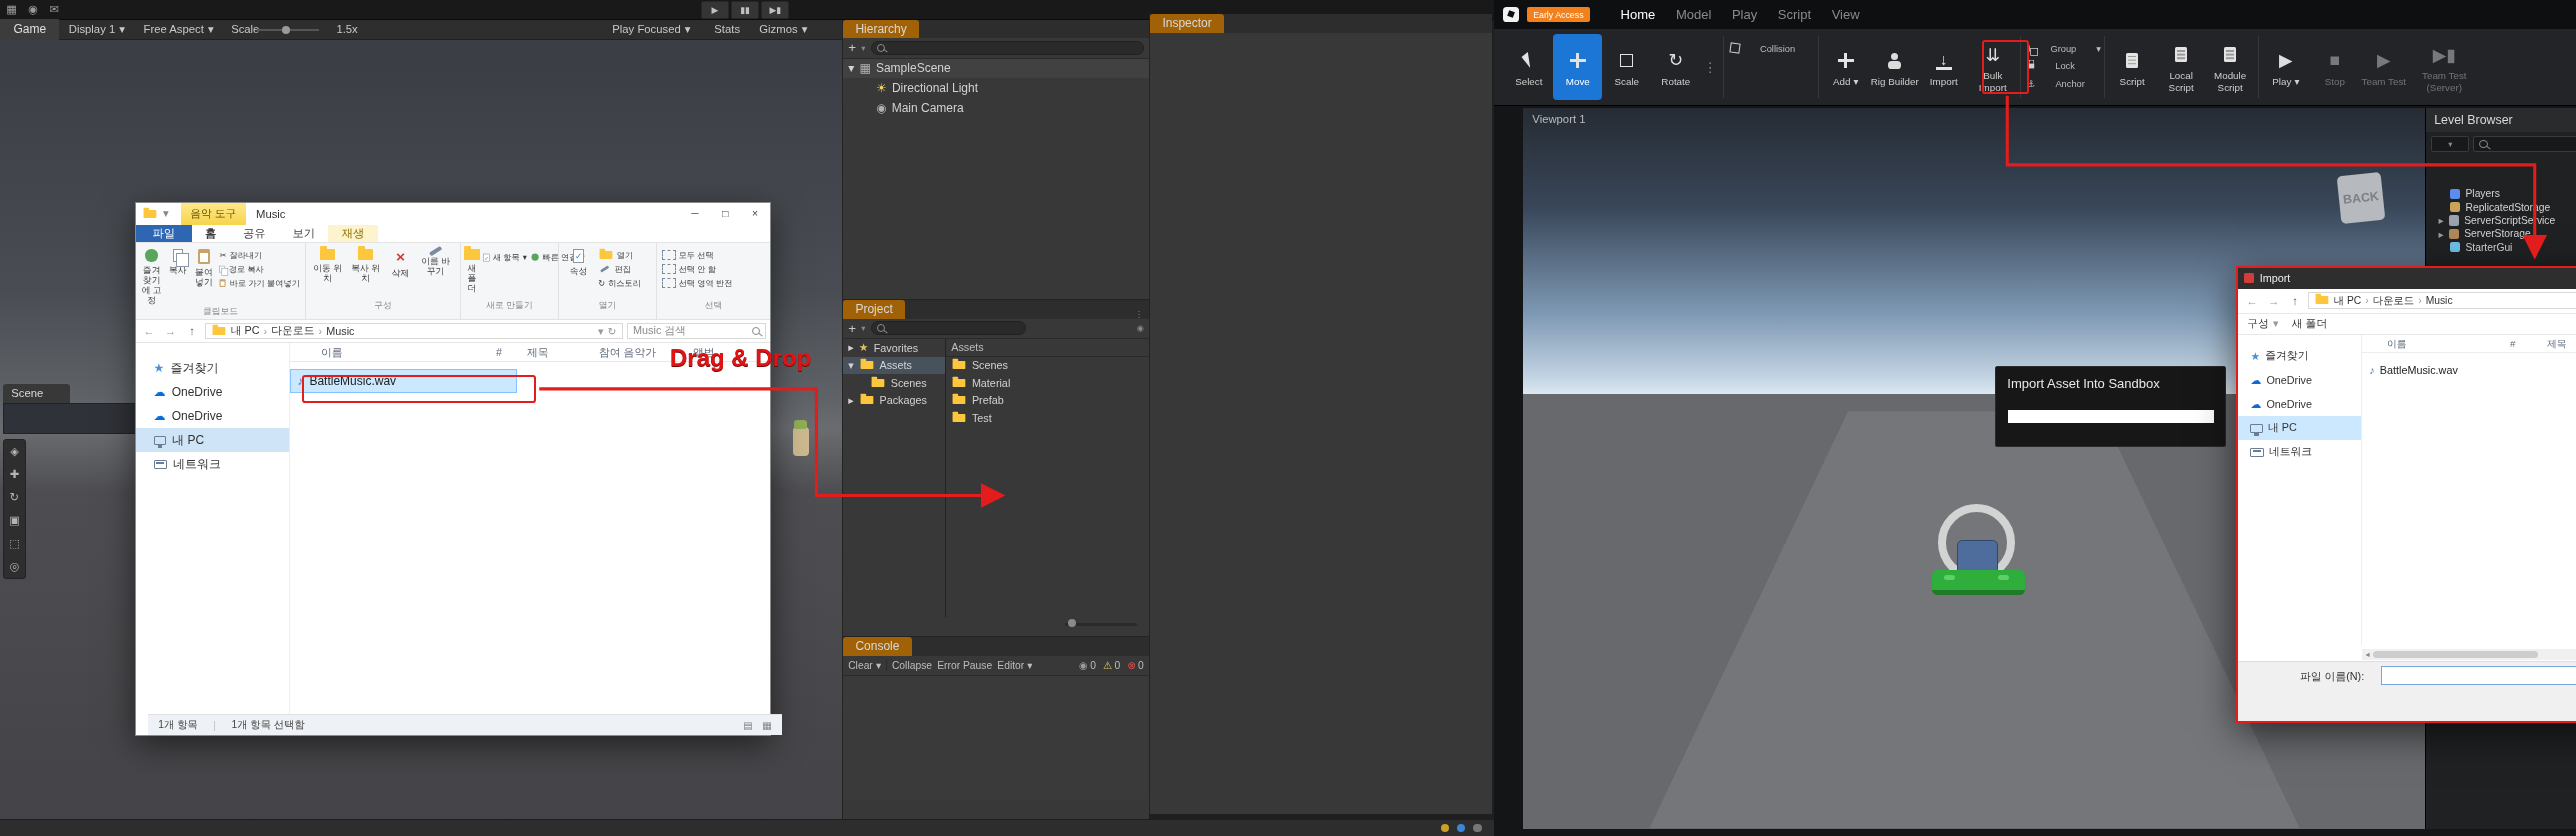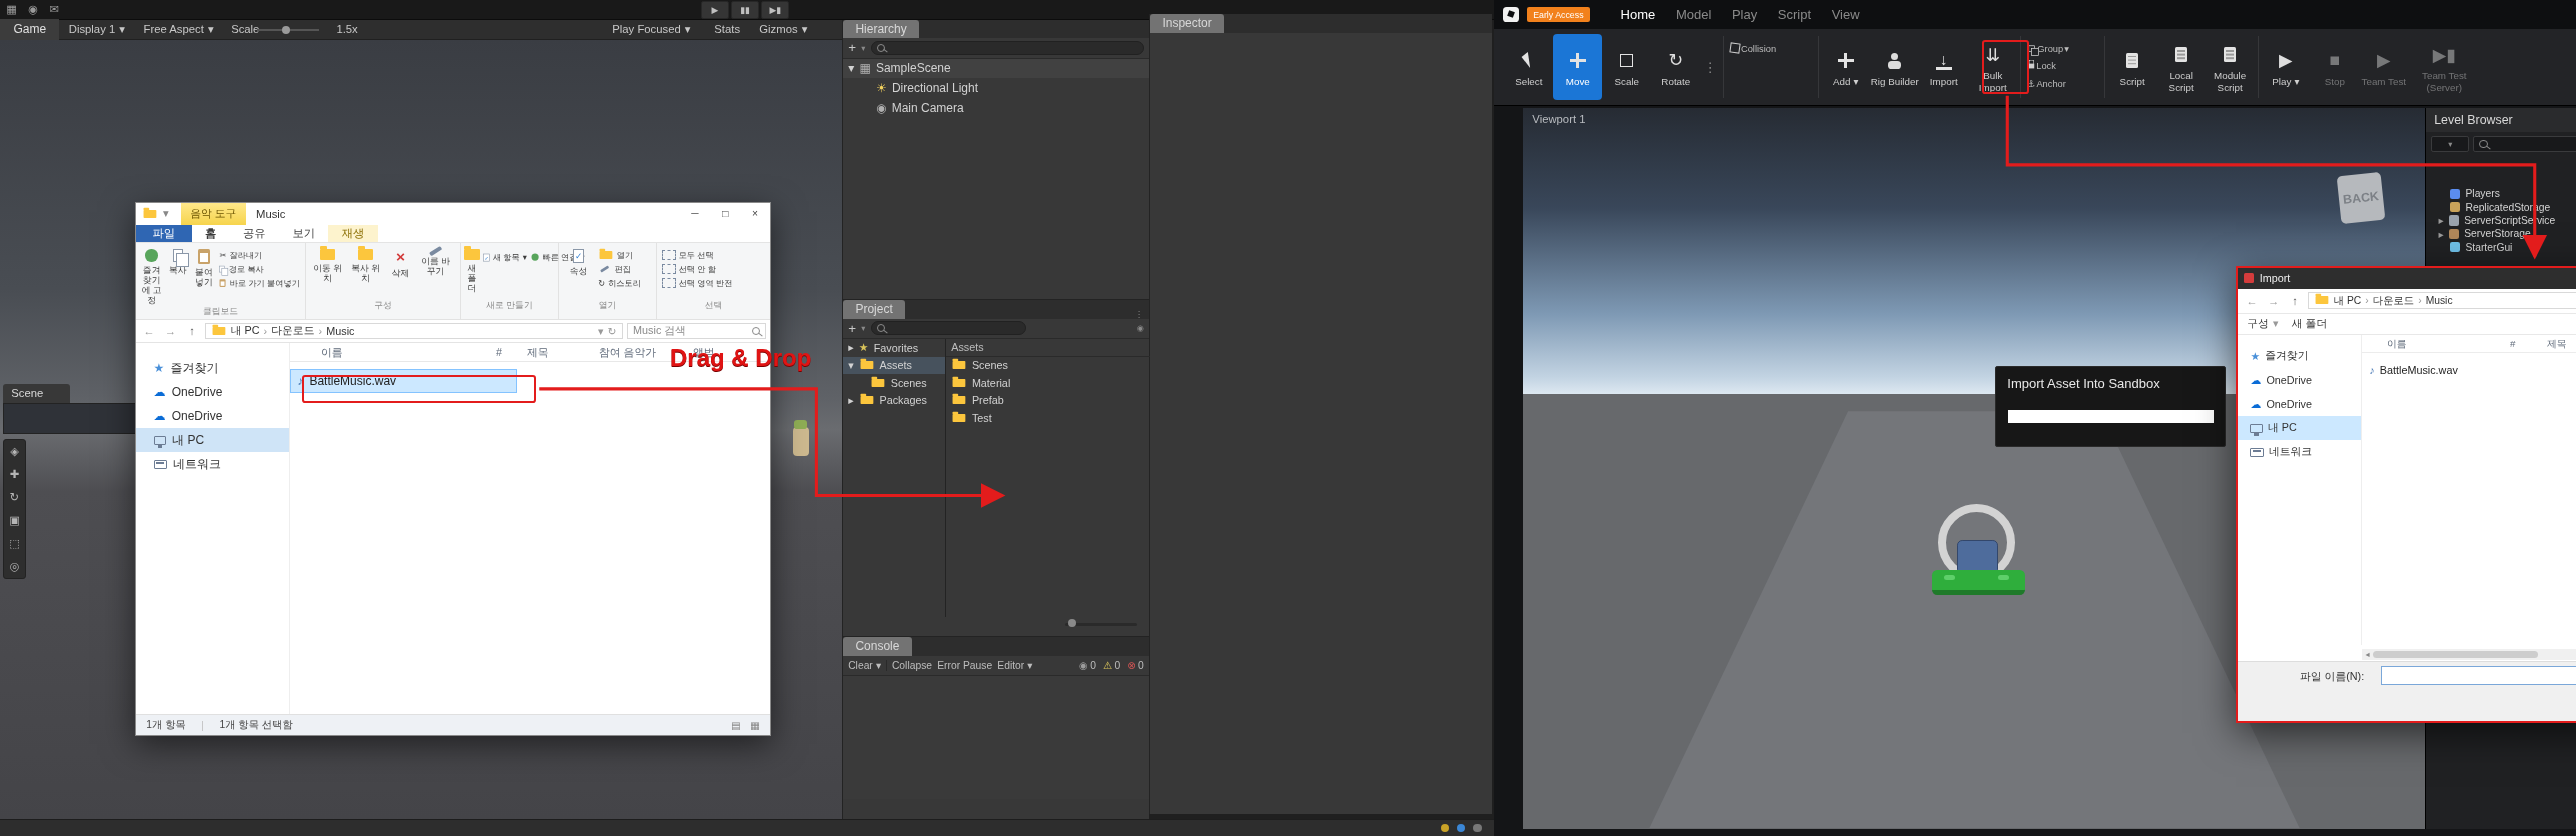--- a/index.html
+++ b/index.html
@@ -10,21 +10,21 @@
 #unity{left:0;top:0;width:1494px;height:836px;background:#1f1f1f}
 .u-menubar{left:0;top:0;width:1494px;height:19.6px;background:#191919;border-bottom:0.5px solid #0c0c0c;color:#9a9a9a;font-size:11.3px}
 .u-transport{left:701px;top:1px;height:17.5px;display:flex;gap:2.1px}
 .u-tbtn{width:28px;height:17.5px;background:#353535;border:0.5px solid #272727;border-radius:2.1px;color:#c0c0c0;font-size:8.8px;display:flex;align-items:center;justify-content:center}
 .u-gametb{left:0;top:19.6px;width:842px;height:20.6px;background:#2e2e2e;border-bottom:0.5px solid #202020;color:#c8c8c8;font-size:11.3px}
 .u-chip{height:20.6px;padding:0 9.3px;display:flex;align-items:center;gap:4.1px;color:#c8c8c8}
 .u-tab{height:20.6px;padding:0 13.4px;background:#3c3c3c;color:#e0e0e0;display:flex;align-items:center;font-size:12px}
 .u-view{left:0;top:40px;width:842px;height:779px;background:linear-gradient(180deg,#3a3d43 0%,#494d53 32%,#5f6267 46%,#6a6c70 50%,#4e4e52 58%,#444448 100%)}
 .u-panel{background:#383838;border-left:0.5px solid #232323;color:#c8c8c8}
 .u-ptabs{height:18.5px;background:#2d2d2d;display:flex;align-items:flex-end}
-.u-ptab{height:18.5px;padding:0 12.4px;background:#737373;color:#d8d8d8;font-size:12px;display:flex;align-items:center;border-radius:3.1px 3.1px 0 0}
+.u-ptab{height:18.5px;padding:0 12.4px;background:#a16207;color:#d8d8d8;font-size:12px;display:flex;align-items:center;border-radius:3.1px 3.1px 0 0}
 .u-tool{height:20.6px;background:#383838;border-bottom:0.5px solid #2a2a2a;display:flex;align-items:center;gap:5.2px;padding:0 5.2px}
 .u-search{flex:1;height:14.4px;background:#2a2a2a;border:0.5px solid #212121;border-radius:7.2px;display:flex;align-items:center;gap:4.1px;padding:0 5.2px;color:#8a8a8a;font-size:10.3px}
 .u-row{height:19.6px;display:flex;align-items:center;gap:5.2px;padding:0 5.2px;font-size:12px;color:#d2d2d2}
 .mag{width:8.2px;height:8.2px;border:1px solid #8a8a8a;border-radius:50%;position:relative;flex:none}
 .mag:after{content:"";position:absolute;width:4.6px;height:1px;background:#8a8a8a;right:-4.1px;bottom:-0.5px;transform:rotate(40deg)}
 .fold{width:15.5px;height:10.3px;background:#fcc63d;border-radius:1px;position:relative;flex:none;display:inline-block}
 .fold:before{content:"";position:absolute;top:-3.1px;left:0;width:7.2px;height:3.1px;background:#fcc63d;border-radius:1px 1px 0 0}
 .fold.sm{transform:scale(.8)}
 .u-status{left:0;top:819px;width:1494px;height:17px;background:#2d2d2d;border-top:0.5px solid #1d1d1d;color:#9a9a9a;font-size:10.3px}
 .dot{width:8.2px;height:8.2px;border-radius:50%;display:inline-block}
@@ -56,39 +56,39 @@
 .e-crumbbox{flex:1;height:16.5px;border:0.5px solid #d9d9d9;display:flex;align-items:center;gap:4.1px;padding:0 5.2px;color:#333}
 .e-searchbox{width:139px;height:16.5px;border:0.5px solid #d9d9d9;display:flex;align-items:center;gap:4.1px;padding:0 5.2px;color:#8a8a8a}
 .e-side{width:154px;border-right:0.5px solid #eee;padding-top:13.4px}
 .e-srow{height:24px;display:flex;align-items:center;gap:6.2px;padding:0 5.2px 0 17.5px;font-size:12px;color:#333}
 .pcic{width:12.4px;height:8.8px;border:1px solid #6c7c94;border-radius:1px;position:relative;flex:none}
 .pcic:after{content:"";position:absolute;left:3.1px;bottom:-4.1px;width:4.6px;height:2.6px;background:#6c7c94}
 .netic{width:13.4px;height:9.3px;border:1px solid #6c7c94;border-radius:1px;position:relative;flex:none}
 .netic:after{content:"";position:absolute;left:1.5px;top:1.5px;width:8.2px;height:2.1px;background:#6c7c94}
 .e-colhdr{height:18.5px;border-bottom:0.5px solid #e8e8e8;position:relative;font-size:10.8px;color:#5f6a7a}
 .e-file{height:24px;display:flex;align-items:center;gap:6.2px;padding:0 6.2px;font-size:12px;color:#222}
-.e-statusbar{position:absolute;left:0;bottom:0;width:100%;height:20.6px;background:#eef1f5;border-top:0.5px solid #e0e0e0;display:flex;align-items:center;gap:15.5px;padding:0 10.3px;font-size:10.3px;color:#444}
+.e-statusbar{position:absolute;left:12px;bottom:0;width:100%;height:20.6px;background:#eef1f5;border-top:0.5px solid #e0e0e0;display:flex;align-items:center;gap:15.5px;padding:0 10.3px;font-size:10.3px;color:#444}
 
 .redbox{border:2.1px solid #e31c1c;border-radius:3.1px;z-index:50;pointer-events:none}
 .ddlabel{color:#e01414;font-size:24px;font-weight:bold;z-index:51;text-shadow:0 0.5px 0 #7a0000}
 #annot{left:0;top:0;width:3023px;height:836px;z-index:60;pointer-events:none}
 
 #roblox{left:1494px;top:0;width:1529px;height:836px;background:#141517}
 .r-title{left:0;top:0;width:1529px;height:29px;background:#0e0f11;display:flex;align-items:center;color:#8a8a8a;font-size:13px}
 .r-logo{width:15.5px;height:15.5px;background:#f2f2f2;border-radius:3.6px;position:relative;flex:none}
 .r-logo:after{content:"";position:absolute;left:4.6px;top:4.6px;width:6.2px;height:6.2px;background:#0e0f11;transform:rotate(20deg)}
 .r-badge{background:#f2811c;color:#fff;font-size:8.8px;padding:2.6px 6.2px;border-radius:2.1px}
 .r-menu{padding:0 10.3px;height:29px;display:flex;align-items:center}
 .r-ribbon{left:0;top:29px;width:1529px;height:77px;background:#232427;border-bottom:0.5px solid #000;display:flex;align-items:stretch}
 .rb-sep{width:0.5px;background:#36373a;margin:7.2px 3.1px}
 .rb-big{width:49px;display:flex;flex-direction:column;align-items:center;justify-content:center;gap:4.1px;color:#cfcfcf;font-size:9.8px;text-align:center;line-height:1.15;padding-top:2.1px}
 .rb-big .rico{height:23px;display:flex;align-items:center;justify-content:center;font-size:17.5px;color:#dedede}
 .rb-sel{background:#1b76d6;border-radius:4.1px;margin:5.2px 0;color:#fff}
 .rb-smcol{width:77px;display:flex;flex-direction:column;justify-content:flex-start;padding-top:12.4px;gap:3.1px}
-.rb-sm{height:14.4px;display:flex;align-items:center;gap:1px;font-size:9.3px;color:#bdbdbd;padding-left:3.1px}
+.rb-sm{height:14.4px;display:flex;align-items:center;gap:20px;font-size:9.3px;color:#bdbdbd;padding-left:3.1px}
 .cursorar{width:0;height:0;border-top:14.4px solid #e3e3e3;border-right:8.8px solid transparent;transform:rotate(-38deg)}
 .plusic{width:15.5px;height:15.5px;position:relative}
 .plusic:before{content:"";position:absolute;left:6.2px;top:0;width:3.1px;height:15.5px;background:#e3e3e3}
 .plusic:after{content:"";position:absolute;left:0;top:6.2px;width:15.5px;height:3.1px;background:#e3e3e3}
 .sqic{width:13.4px;height:13.4px;border:1.5px solid #e3e3e3}
 .rigic{width:7.2px;height:7.2px;border-radius:50%;background:#dcdcdc;position:relative;margin-bottom:8.2px}
 .rigic:after{content:"";position:absolute;top:8.8px;left:-3.1px;width:13.4px;height:7.7px;border-radius:3.6px;background:#dcdcdc}
 .impic{width:15.5px;height:18.5px;position:relative;color:#e3e3e3;font-size:15.5px;text-align:center}
 .impic:after{content:"";position:absolute;left:0;bottom:0;width:15.5px;height:2.6px;background:#e3e3e3}
 .docic{width:12.4px;height:15.5px;background:#e3e3e3;border-radius:1.5px;position:relative}

